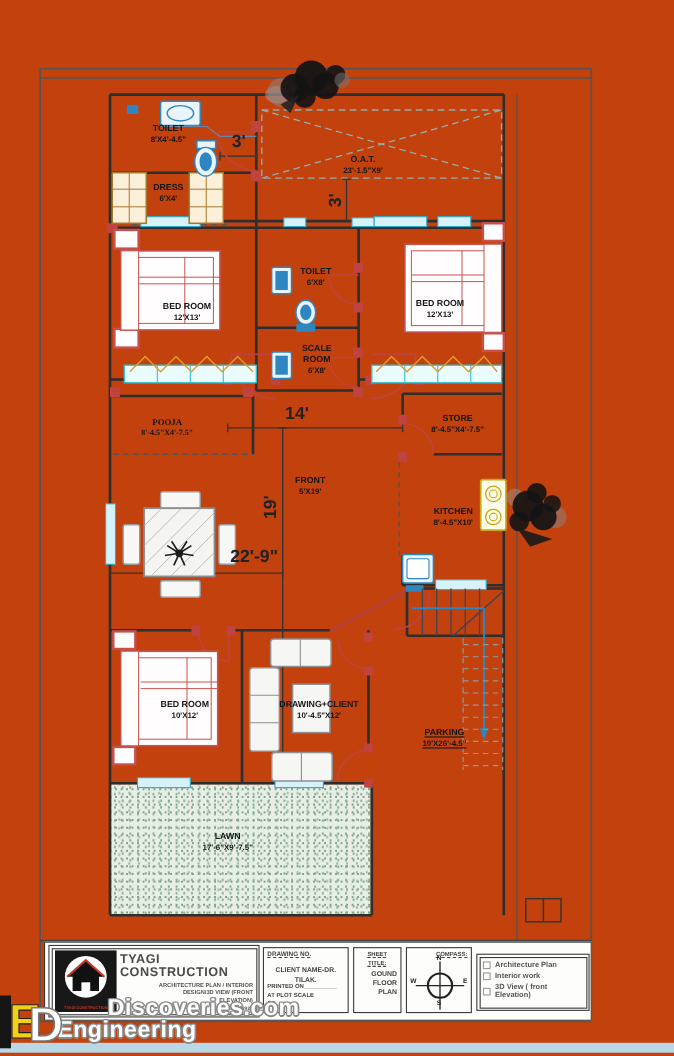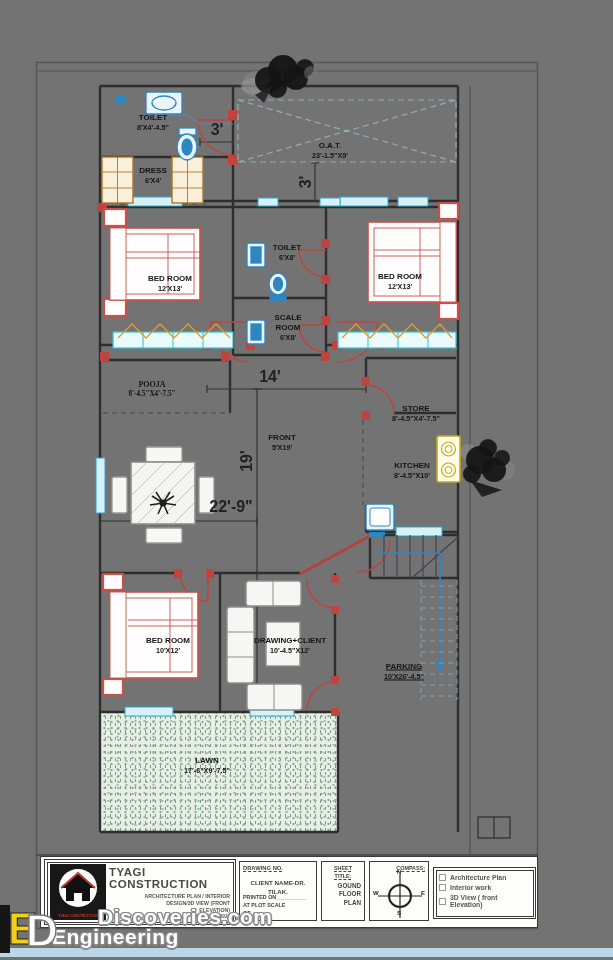--- a/index.html
+++ b/index.html
@@ -1,16 +1,16 @@
 <!DOCTYPE html>
 <html><head>
 <meta charset="utf-8">
 <style>
   html,body{margin:0;padding:0;background:#e9e9e6;font-family:"Liberation Sans",sans-serif;}
-  #page{position:relative;width:613px;height:960px;background:#737373;overflow:hidden;}
+  #page{position:relative;width:613px;height:960px;background:#c2410c;overflow:hidden;}
   svg{position:absolute;left:0;top:0;}
   .lbl{position:absolute;transform:translate(-50%,-50%);text-align:center;
        font:bold 8px/1.25 "Liberation Sans",sans-serif;color:#151515;white-space:nowrap;z-index:4;}
   .lbl .sz{font-size:7.2px;}
   .lbl.wrap{white-space:normal;}
   .dim{position:absolute;transform:translate(-50%,-50%);font:bold 16px "Liberation Sans",sans-serif;
        color:#222;z-index:4;white-space:nowrap;}
   .dim.vert{transform:translate(-50%,-50%) rotate(-90deg);}
   #lawn{position:absolute;left:101px;top:713px;width:236px;height:118px;z-index:1;
         background-color:#e7eee6;
@@ -281,21 +281,21 @@
     <div class="sz">6'X8'</div>
   </div>
   <div class="lbl" style="left:400px;top:281px;">
     <div>BED ROOM</div>
     <div class="sz">12'X13'</div>
   </div>
   <div class="lbl" style="left:152px;top:389px;font-family:Liberation Serif, serif;">
     <div>POOJA</div>
     <div class="sz">8'-4.5"X4'-7.5"</div>
   </div>
-  <div class="lbl" style="left:416px;top:385px;margin-top:28px;">
+  <div class="lbl" style="left:416px;top:385px;">
     <div>STORE</div>
     <div class="sz">8'-4.5"X4'-7.5"</div>
   </div>
   <div class="lbl" style="left:282px;top:442px;">
     <div>FRONT</div>
     <div class="sz">5'X19'</div>
   </div>
   <div class="lbl" style="left:412px;top:470px;">
     <div>KITCHEN</div>
     <div class="sz">8'-4.5"X10'</div>

